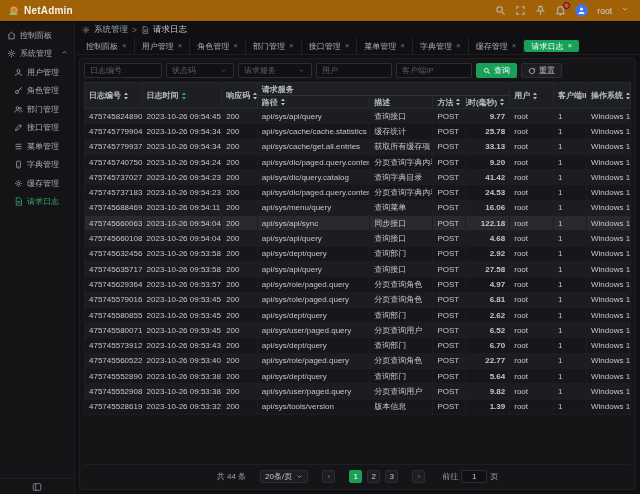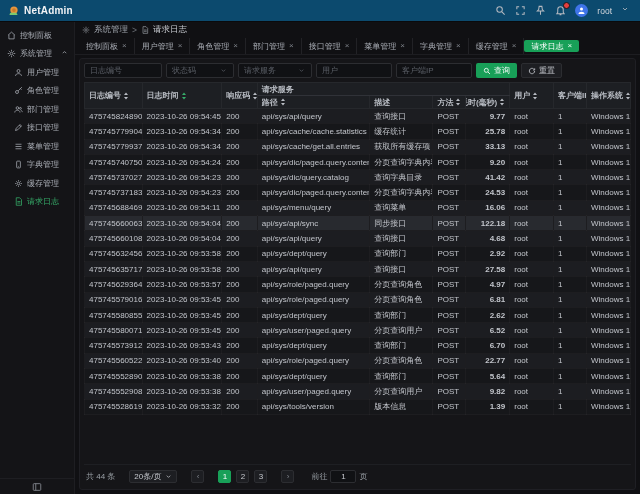--- a/index.html
+++ b/index.html
@@ -4,21 +4,21 @@
 <style>
   * { margin:0; padding:0; box-sizing:border-box; }
   html,body { width:640px; height:494px; overflow:hidden; }
   body {
     font-family:"Liberation Sans","DejaVu Sans",sans-serif;
     background:#0e0e11; color:#c6c9cf; font-size:9px;
   }
   .app { display:flex; flex-direction:column; width:640px; height:494px; }
 
   
-  .topbar { height:22px; background:#0c4a6e; display:flex; align-items:center;
+  .topbar { height:22px; background:#a16207; display:flex; align-items:center;
     justify-content:space-between; padding:0 8px; flex:0 0 auto; border-bottom:1px solid #0a0a0c; }
   .brand { display:flex; align-items:center; gap:5px; }
   .brand-title { color:#f2f3f5; font-weight:bold; font-size:10px; letter-spacing:.2px; }
   .topbar-right { display:flex; align-items:center; gap:9px; color:#b6bac1; }
   .tb-icon { width:11px; height:11px; display:inline-flex; position:relative; }
   .tb-icon svg { width:11px; height:11px; }
   .badge { position:absolute; top:-3px; right:-4px; width:7px; height:7px; border-radius:50%;
     background:#e53e3e; border:1px solid #18181c; }
   .avatar { width:13px; height:13px; border-radius:50%; background:#3f74e8; display:flex;
     align-items:center; justify-content:center; color:#fff; }
@@ -98,21 +98,21 @@
   tbody td { padding:0 4px; height:15.3px; border:1px solid rgba(255,255,255,0.035);
     white-space:nowrap; overflow:hidden; color:#c2c5cb; }
   tbody tr:nth-child(odd)  { background:#1c1d21; }
   tbody tr:nth-child(even) { background:#16171a; }
   tbody tr.highlight { background:#282a2f; }
   td.col-duration, th.col-duration .th-inner { justify-content:flex-end; }
   td.col-duration { text-align:right;font-weight:bold; }
 
   
   .pager-row { margin-top:auto; flex:0 0 auto; display:flex; align-items:center; gap:14px;
-    padding:5px 2px 2px 2px; font-size:8px; color:#9aa0a6; border-top:1px solid #1e1f23; }
+    padding:5px 2px 2px 2px; font-size:8px; color:#9aa0a6; border-top:1px solid #1e1f23;justify-content:center; }
   .psize { height:13px; min-width:48px; background:#1d1e22; border:1px solid #2c2d31;
     border-radius:2px; display:flex; align-items:center; justify-content:space-between;
     padding:0 4px; color:#c6c9cf; cursor:pointer; gap:4px; }
   .psize .chev svg { width:7px; height:7px; }
   .page, .pnav { width:13px; height:13px; background:#1d1e22; border:1px solid #2c2d31;
     border-radius:2px; display:flex; align-items:center; justify-content:center; color:#c6c9cf;
     cursor:pointer; }
   .page.active { background:#18a058; border-color:#18a058; color:#fff; }
   .pnav { color:#7d8188; }
   .jump { display:flex; align-items:center; gap:3px; margin-left:3px; }

